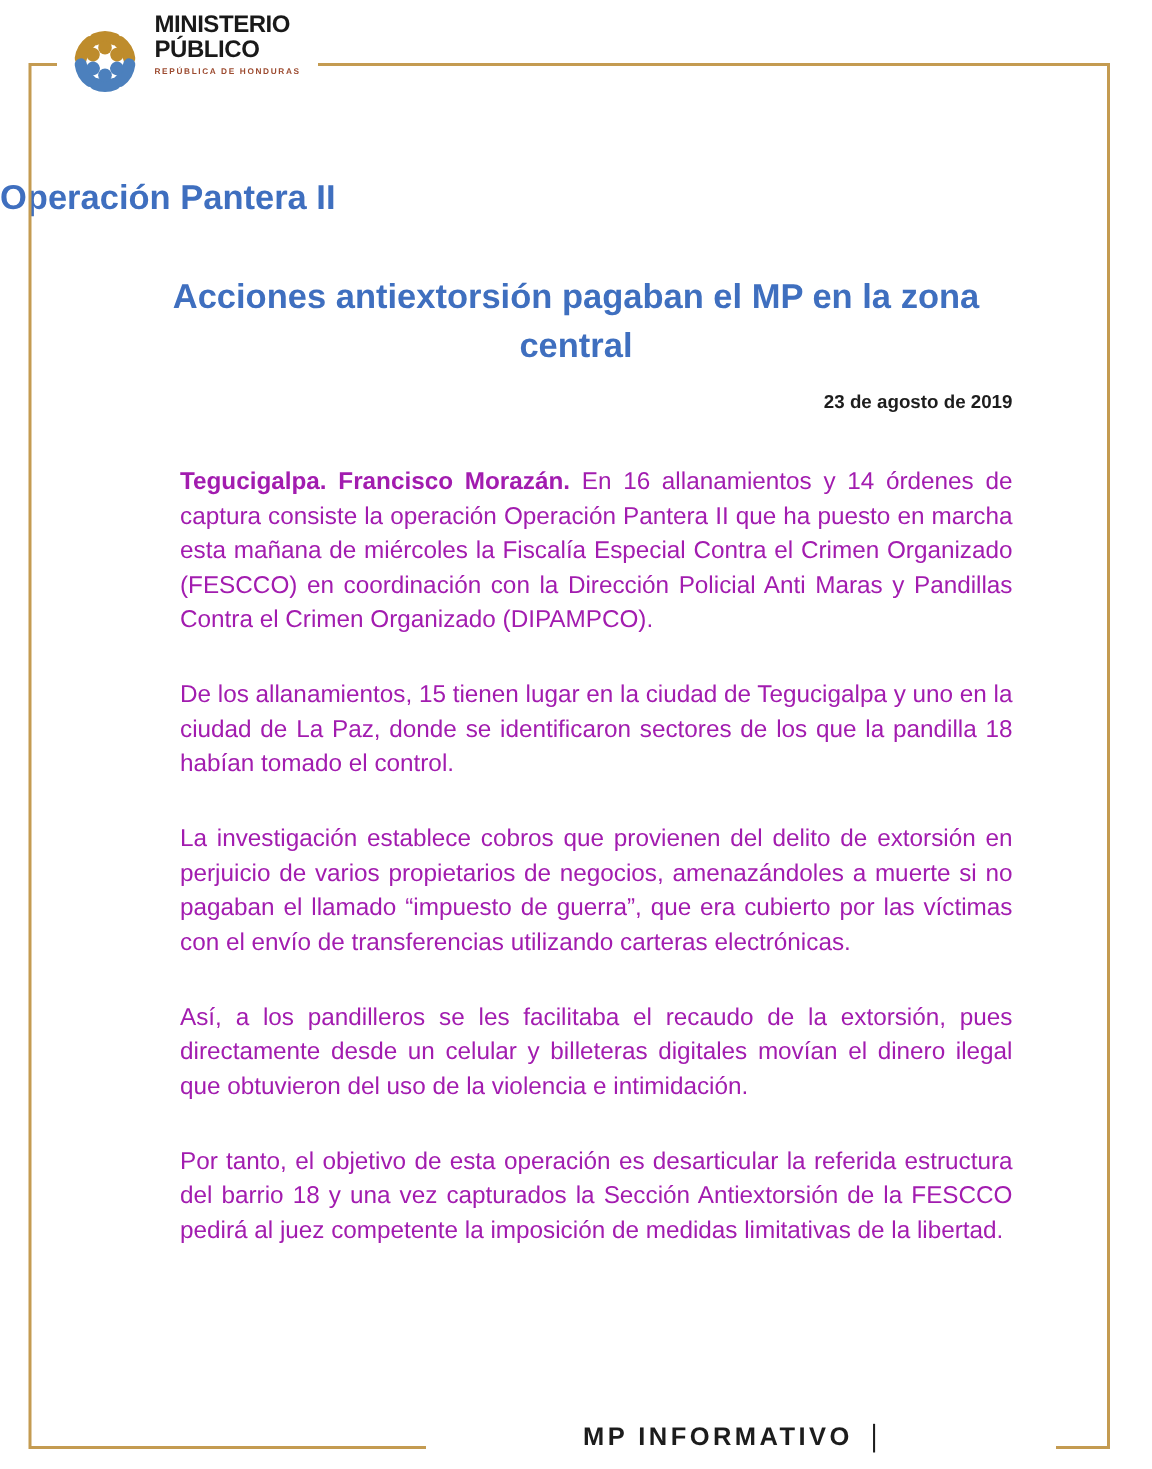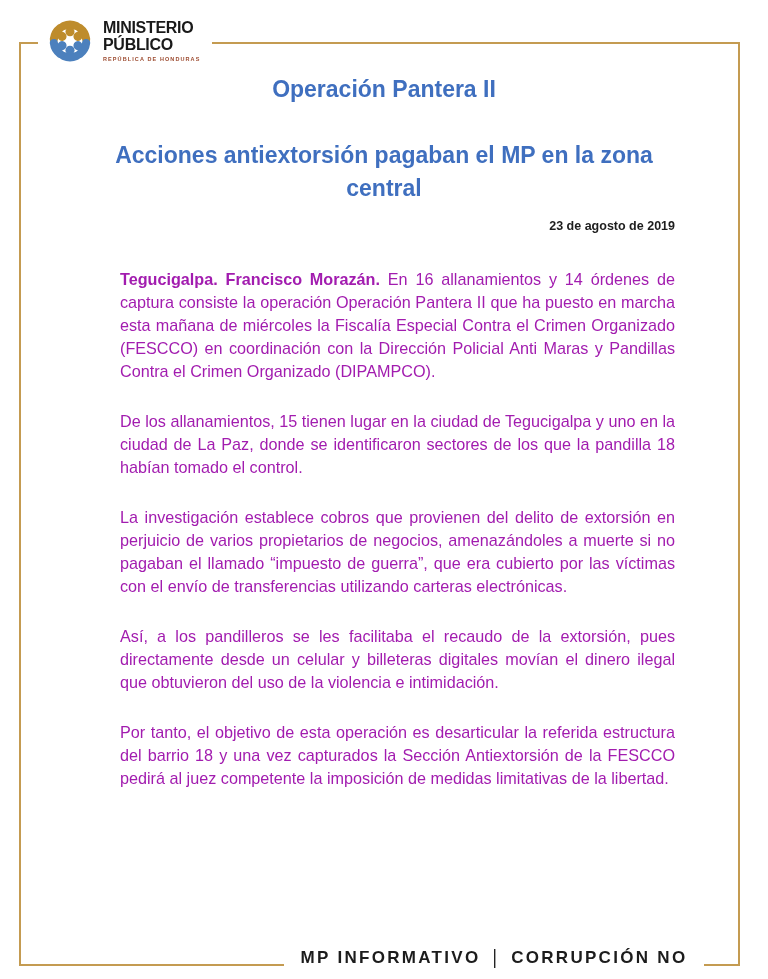--- a/index.html
+++ b/index.html
@@ -25,41 +25,41 @@
   .logo {
     position: absolute;
     left: 38px; top: 6px;
     background: #ffffff;
     padding: 2px 12px 2px 6px;
     display: flex;
     align-items: flex-start;
     gap: 7px;
   }
   .logo-ring { width: 52px; height: 54px; margin-top: 6px; }
-  .logo-text { margin-top: 11px; }
+  .logo-text { }
   .logo-org {
     font-weight: bold;
     font-size: 16px;
     line-height: 17px;
     letter-spacing: -0.3px;
     color: #191919;
   }
   .logo-sub {
     margin-top: 3px;
     font-size: 5.5px;
     font-weight: bold;
     letter-spacing: 1.1px;
     color: #9c4a2f;
     white-space: nowrap;
   }
 
   
   .doc-title {
-    margin-top: 75px;
-    text-align: center;
+    margin-top: 117px;
+    text-align: left;
     font-size: 23px;
     line-height: 28px;
     font-weight: bold;
     color: #3f6fbf;
   }
   .doc-subtitle {
     width: 600px;
     margin: 36px auto 0;
     text-align: center;
     font-size: 23px;
@@ -170,16 +170,15 @@
     <p><span class="para-lead">Tegucigalpa. Francisco Morazán. </span><span>En 16 allanamientos y 14 órdenes de captura consiste la operación Operación Pantera II que ha puesto en marcha esta mañana de miércoles la Fiscalía Especial Contra el Crimen Organizado (FESCCO) en coordinación con la Dirección Policial Anti Maras y Pandillas Contra el Crimen Organizado (DIPAMPCO).</span></p>
     <p><span class="para-lead"></span><span>De los allanamientos, 15 tienen lugar en la ciudad de Tegucigalpa y uno en la ciudad de La Paz, donde se identificaron sectores de los que la pandilla 18 habían tomado el control.</span></p>
     <p><span class="para-lead"></span><span>La investigación establece cobros que provienen del delito de extorsión en perjuicio de varios propietarios de negocios, amenazándoles a muerte si no pagaban el llamado “impuesto de guerra”, que era cubierto por las víctimas con el envío de transferencias utilizando carteras electrónicas.</span></p>
     <p><span class="para-lead"></span><span>Así, a los pandilleros se les facilitaba el recaudo de la extorsión, pues directamente desde un celular y billeteras digitales movían el dinero ilegal que obtuvieron del uso de la violencia e intimidación.</span></p>
     <p><span class="para-lead"></span><span>Por tanto, el objetivo de esta operación es desarticular la referida estructura del barrio 18 y una vez capturados la Sección Antiextorsión de la FESCCO pedirá al juez competente la imposición de medidas limitativas de la libertad.</span></p>
   </div>
 
   <div class="footer">
     <span>MP INFORMATIVO</span>
     <span class="sep">|</span>
-    <span>CORRUPCIÓN NO</span>
   </div>
 
 </div>
 
 </body></html>

